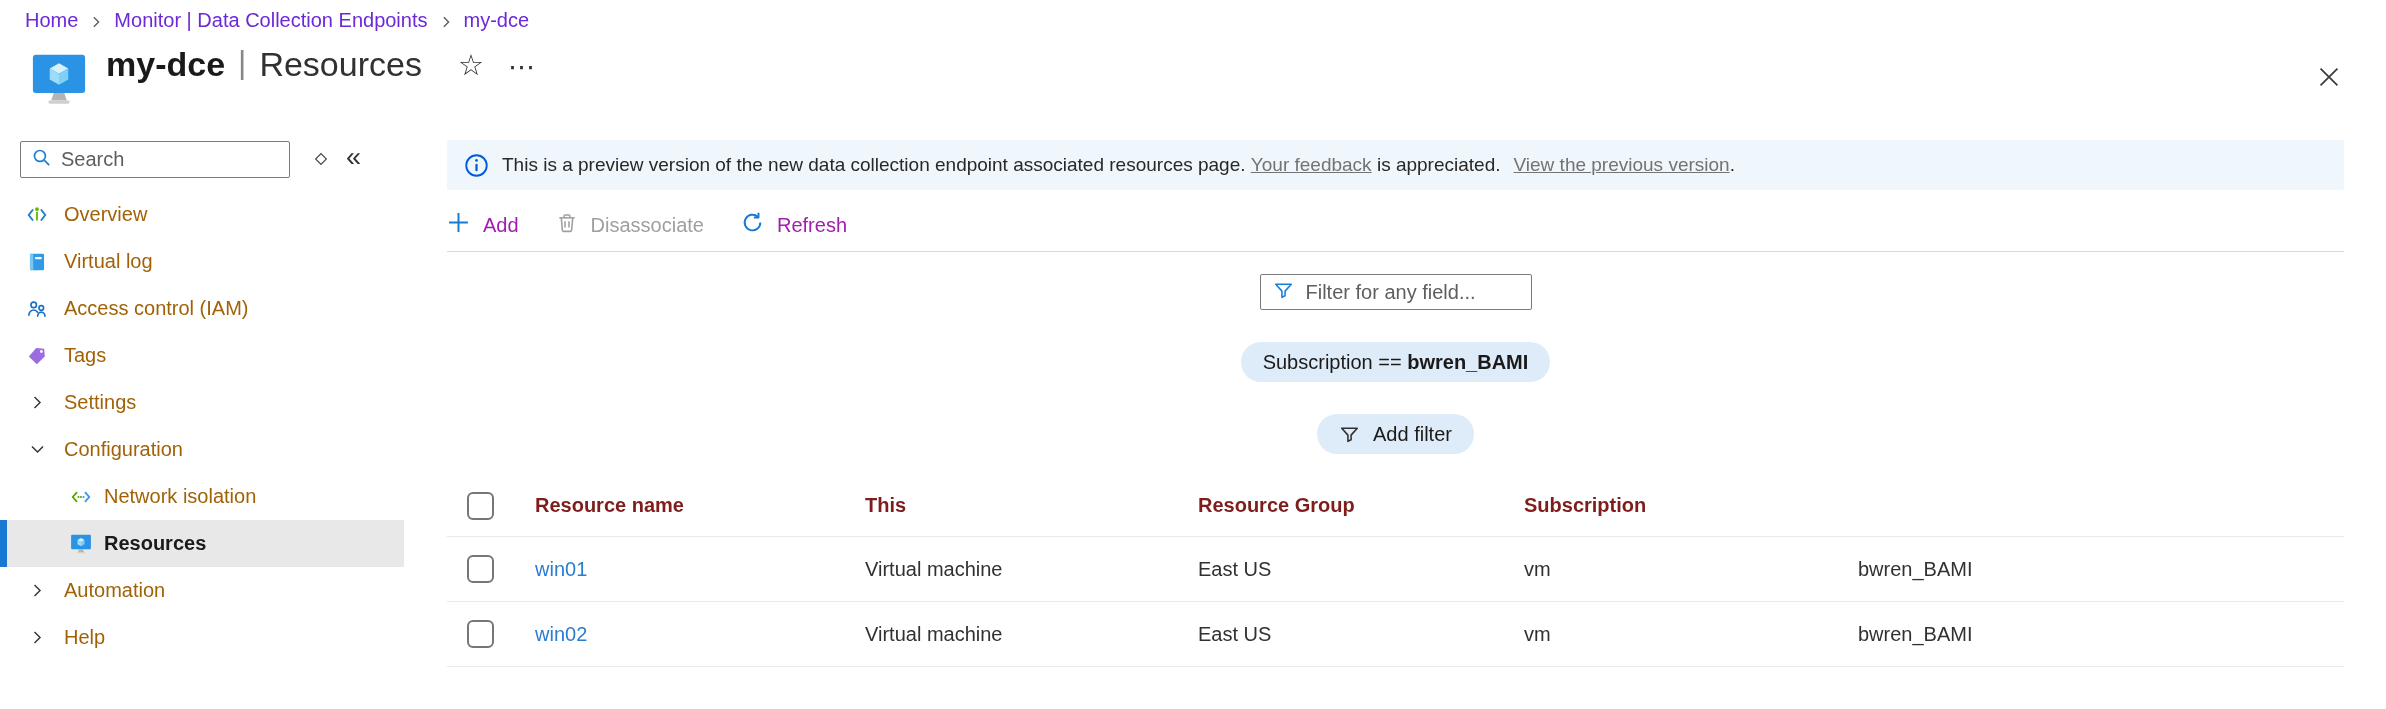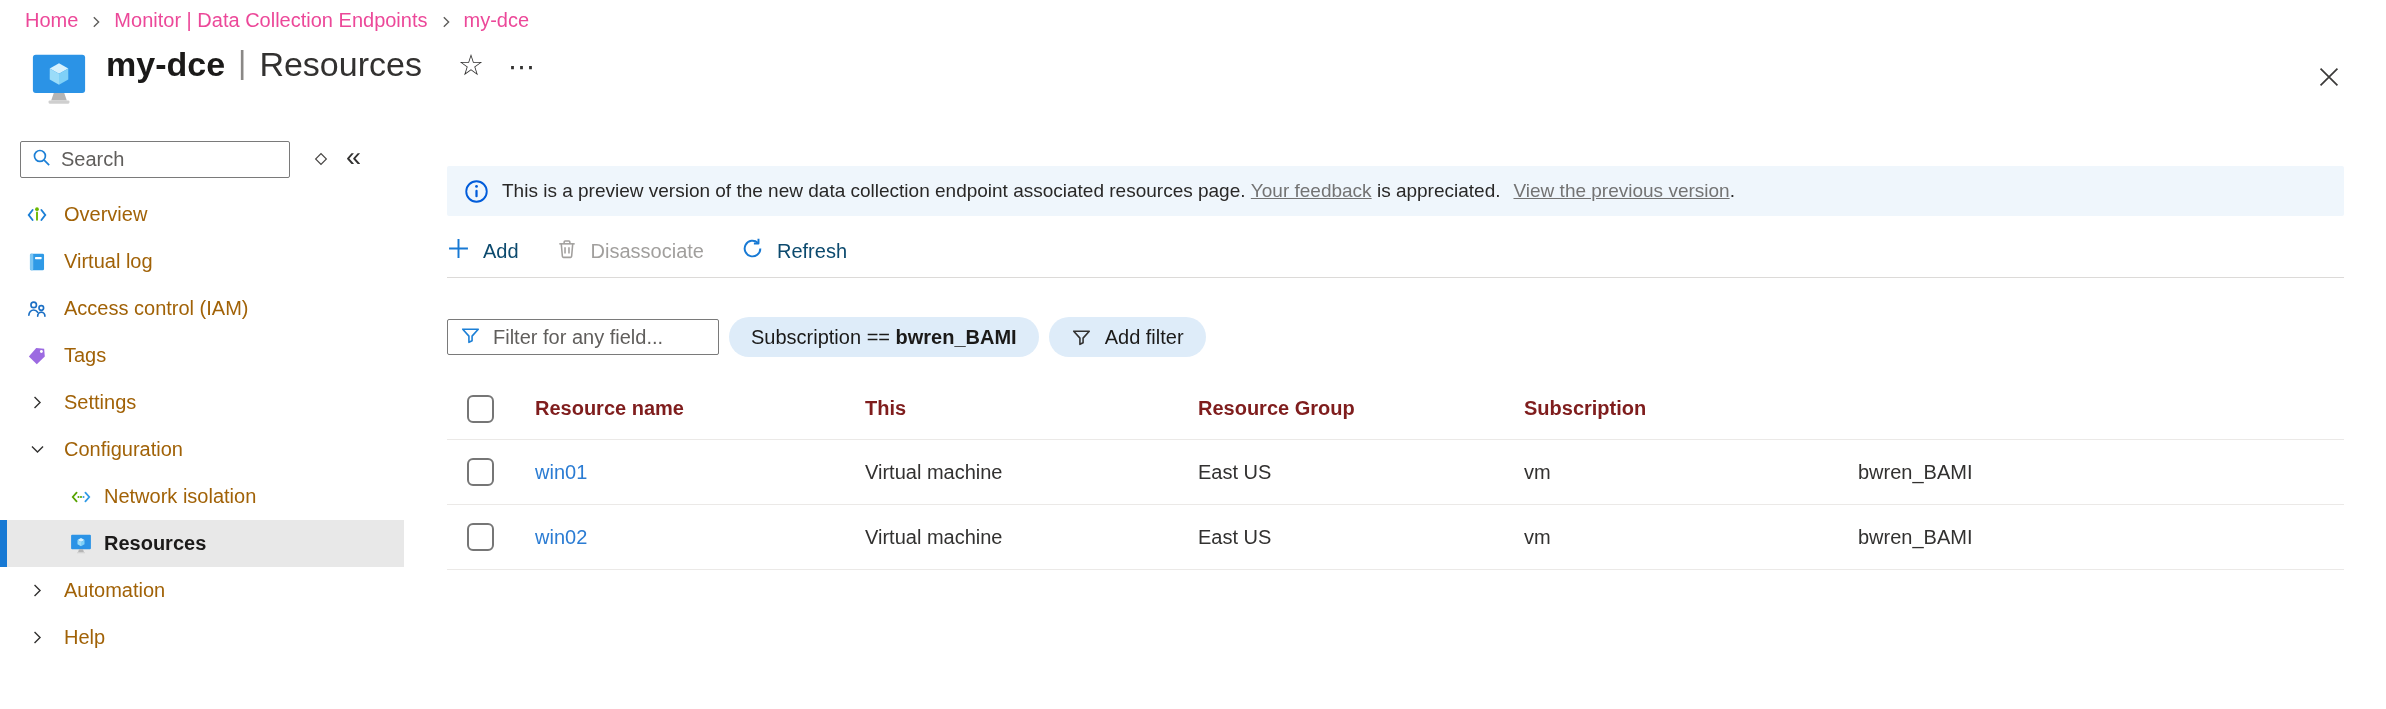--- a/index.html
+++ b/index.html
@@ -6,21 +6,21 @@
   html,body { width:2386px; height:709px; }
   body {
     font-family:"Liberation Sans","DejaVu Sans",sans-serif;
     background:#ffffff; color:#201f1e; overflow:hidden; position:relative;
     -webkit-font-smoothing:antialiased;
   }
   a { cursor:pointer; }
 
   
   .breadcrumb { position:absolute; left:25px; top:9px; display:flex; align-items:center; gap:11px; font-size:20px; }
-  .breadcrumb a { color:#ec4899; text-decoration:none; }
+  .breadcrumb a { color:#6d28d9; text-decoration:none; }
   .crumb-sep { display:flex; align-items:center; margin-top:2px; }
 
   
   .page-header { position:absolute; left:30px; top:44px; display:flex; align-items:flex-start; }
   .header-icon { width:58px; height:58px; margin-top:6px; }
   .title-block { margin-left:18px; }
   .title-line { display:flex; align-items:center; }
   .title-name { font-size:34px; font-weight:700; color:#1b1a19; }
   .title-sep { font-size:32px; font-weight:300; color:#8a8886; margin:0 13px 3px; }
   .title-page { font-size:34px; font-weight:400; color:#323130; }
@@ -41,33 +41,33 @@
   .nav { margin-top:13px; }
   .nav-item { height:47px; display:flex; align-items:center; font-size:20px; color:#a16207; cursor:pointer; position:relative; }
   .nav-item .ico { width:22px; display:flex; justify-content:center; align-items:center; margin-left:26px; margin-right:16px; flex:none; }
   .nav-item.chev .ico { margin-left:28px; margin-right:18px; width:18px; }
   .nav-item.sub .ico { margin-left:70px; margin-right:12px; }
   .nav-item.selected { background:#e8e8e8; font-weight:700; color:#1b1a19; }
   .nav-item.selected::before { content:""; position:absolute; left:0; top:0; bottom:0; width:7px; background:#1779d4; }
 
   
   .content { position:absolute; left:447px; top:140px; width:1897px; }
-  .banner { margin-top:26px; height:50px; background:#eff6fc; border-radius:2px; display:flex; align-items:center; padding:0 17px; font-size:19px; color:#292827; }
+  .banner { height:50px; background:#eff6fc; border-radius:2px; display:flex; align-items:center; padding:0 17px; font-size:19px; color:#292827; }
   .banner .info-ico { margin-right:13px; display:flex; flex:none; }
   .banner a { color:#737373; text-decoration:underline; }
   .banner .seg { white-space:pre; }
   .banner .gap2 { margin-left:13px; }
 
   .toolbar { margin-top:15px; height:40px; display:flex; align-items:center; }
-  .tb-btn { display:flex; align-items:center; gap:13px; font-size:20px; color:#0c4a6e; background:none; border:none; cursor:pointer; font-family:inherit; margin-right:37px; }
+  .tb-btn { display:flex; align-items:center; gap:13px; font-size:20px; color:#a21caf; background:none; border:none; cursor:pointer; font-family:inherit; margin-right:37px; }
   .tb-btn.disabled { color:#a19f9d; cursor:default; }
 
   .divider { margin-top:6px; border-top:1px solid #dcdad8; }
 
-  .filter-row { margin-top:39px; display:flex; align-items:center; gap:10px; }
+  .filter-row { margin-top:22px; display:flex; align-items:center; gap:32px;flex-direction:column; }
   .filter-input { width:272px; height:36px; border:1.5px solid #7a7a7a; border-radius:2px; display:flex; align-items:center; padding:0 12px; gap:12px; background:#fff; }
   .filter-input input { border:none; outline:none; font-size:20px; width:100%; color:#323130; font-family:inherit; background:transparent; }
   .filter-input input::placeholder { color:#605e5c; }
   .pill { height:40px; background:#deecf9; border-radius:20px; display:flex; align-items:center; padding:0 22px; font-size:20px; color:#1b1a19; cursor:pointer; border:none; font-family:inherit; }
   .pill .val { font-weight:700; }
   .pill .funnel { margin-right:13px; display:flex; }
   .pill .sp { white-space:pre; }
 
   .table { margin-top:21px; }
   .grid-row { display:grid; grid-template-columns:88px 330px 333px 326px 334px 1fr; align-items:center; }

